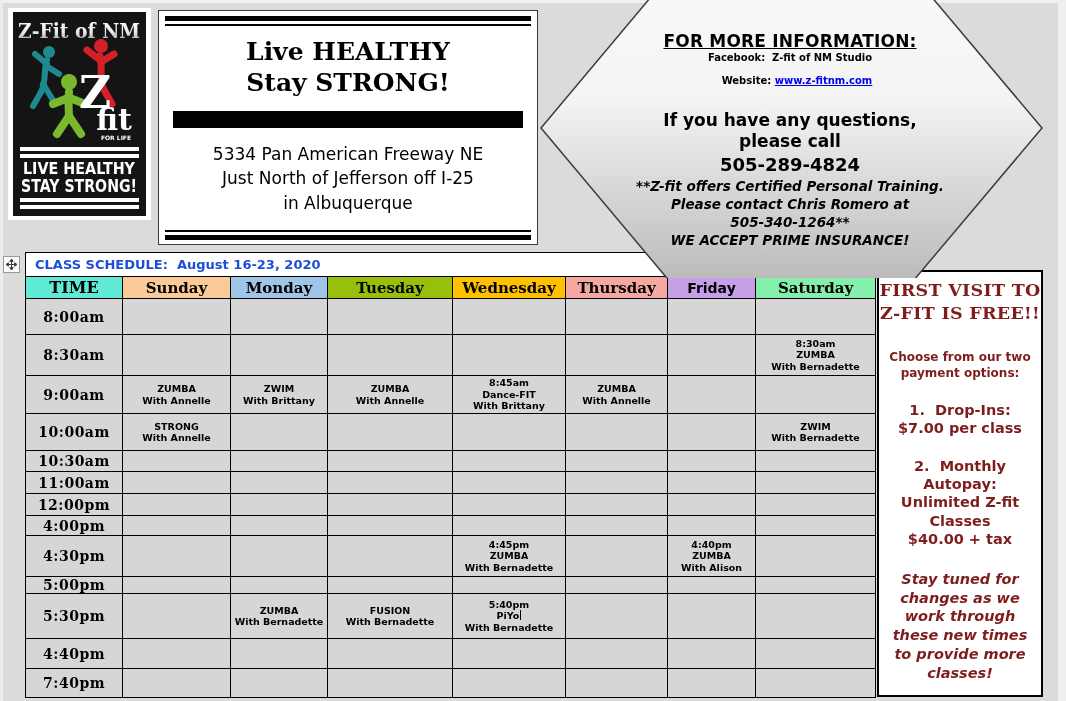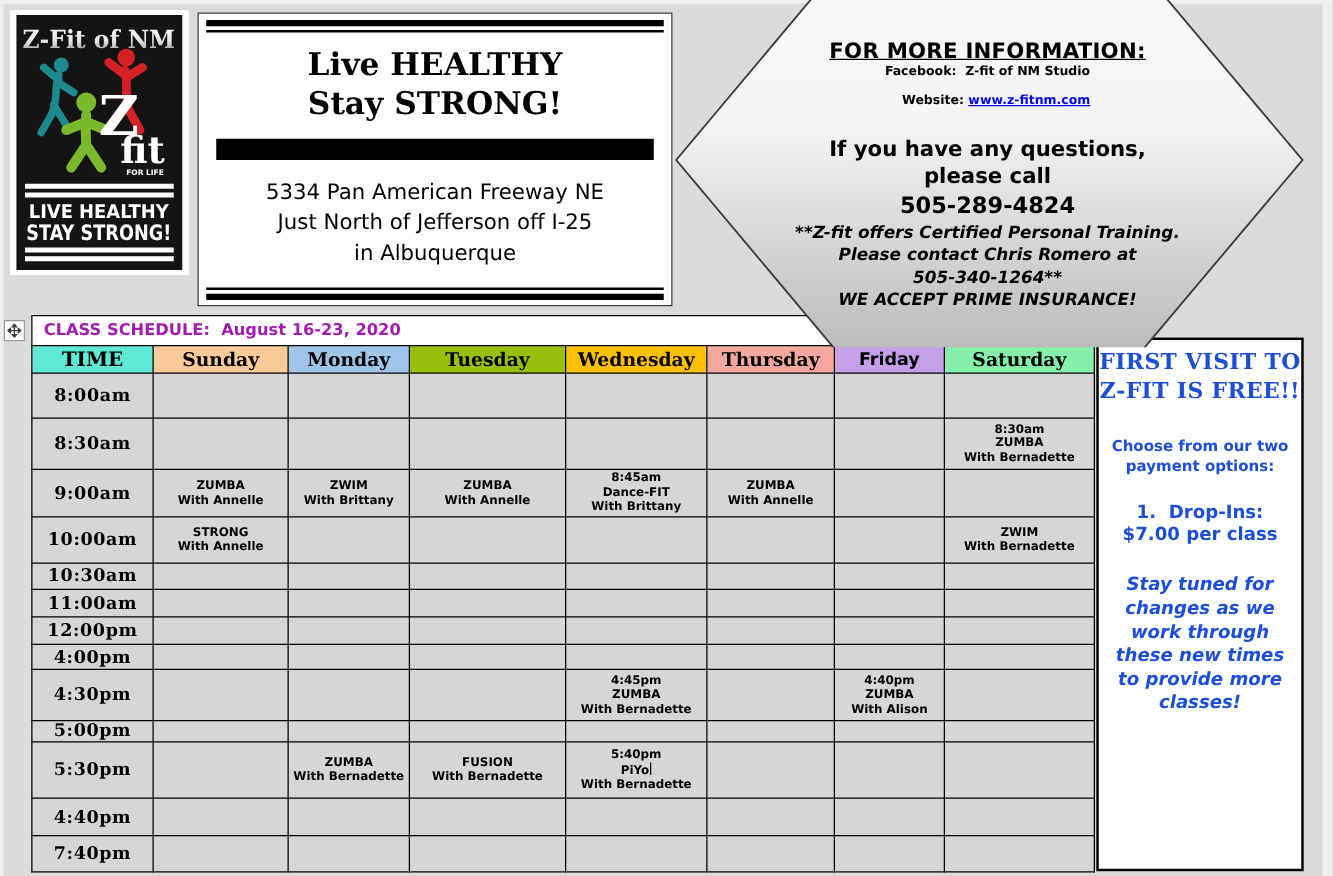--- a/index.html
+++ b/index.html
@@ -42,35 +42,35 @@
   .info-note{font-size:13.5px;font-weight:bold;font-style:italic;line-height:1.2;margin-top:2px;}
   .weblink{color:#0000ee;text-decoration:underline;pointer-events:auto;cursor:pointer;}
 
   
   .move-handle{position:absolute;left:3px;top:256px;width:15px;height:15px;background:#fbfbfb;
                border:1px solid #9a9a9a;z-index:2;cursor:move;display:flex;align-items:center;justify-content:center;}
 
   
   .caption-row{position:absolute;left:25px;top:252px;width:850px;height:25px;background:#fff;
                border:1px solid #000;box-sizing:border-box;z-index:2;
-               font-size:13px;font-weight:bold;white-space:pre;line-height:23px;padding-left:9px;color:#a21caf;}
+               font-size:13px;font-weight:bold;white-space:pre;line-height:23px;padding-left:9px;color:#1d4ed8;}
   table.sched{position:absolute;left:25px;top:276px;border-collapse:collapse;z-index:2;
               table-layout:fixed;background:#d6d6d6;}
   table.sched th,table.sched td{border:1px solid #000;padding:0;overflow:hidden;color:#000;}
   table.sched th{font-family:"DejaVu Serif","Liberation Serif",serif;font-size:15px;font-weight:bold;
                  height:21px;text-align:center;}
   table.sched th.day-idx-5{font-family:"DejaVu Sans","Liberation Sans",sans-serif;font-size:14px;}
   td.time{font-family:"DejaVu Serif","Liberation Serif",serif;font-weight:bold;font-size:14px;
           text-align:center;letter-spacing:.5px;}
   td.cell{font-size:9.5px;font-weight:bold;text-align:center;line-height:1.2;vertical-align:middle;}
   .caret{display:inline-block;width:1px;height:10px;background:#000;vertical-align:-1px;margin-left:1px;}
 
   
   .side-panel{position:absolute;left:877px;top:270px;width:166px;height:427px;background:#fff;
-              border:2px solid #000;box-sizing:border-box;z-index:2;text-align:center;color:#1d4ed8;}
+              border:2px solid #000;box-sizing:border-box;z-index:2;text-align:center;color:#7f1d1d;}
   .panel-heading{font-family:"DejaVu Serif","Liberation Serif",serif;font-weight:bold;font-size:17.5px;
                  line-height:1.3;margin-top:7px;letter-spacing:.3px;}
   .panel-intro{font-size:12px;font-weight:bold;line-height:1.35;margin-top:24px;padding:0 10px;white-space:pre-line;}
   .panel-option{font-size:14.5px;font-weight:bold;line-height:1.25;margin-top:20px;padding:0 8px;white-space:pre-wrap;}
   .panel-note{font-size:14.5px;font-weight:bold;font-style:italic;line-height:1.3;margin-top:22px;padding:0 6px;}
 </style>
 </head>
 <body>
 
 <div class="edge-top"></div>
@@ -351,14 +351,19 @@
 
 <div class="side-panel">
   <div class="panel-heading">
     <div>FIRST VISIT TO</div>
     <div>Z-FIT IS FREE!!</div>
   </div>
   <div class="panel-intro">Choose from our two
 payment options:</div>
   <div class="panel-option">1.  Drop-Ins:
 $7.00 per class</div>
+  <div class="panel-option">2.  Monthly
+Autopay:
+Unlimited Z-fit
+Classes
+$40.00 + tax</div>
   <div class="panel-note">Stay tuned for changes as we work through these new times to provide more classes!</div>
 </div>
 
 </body></html>

